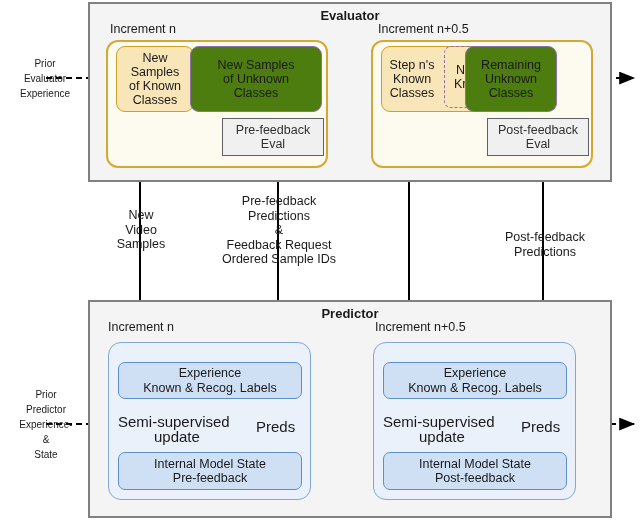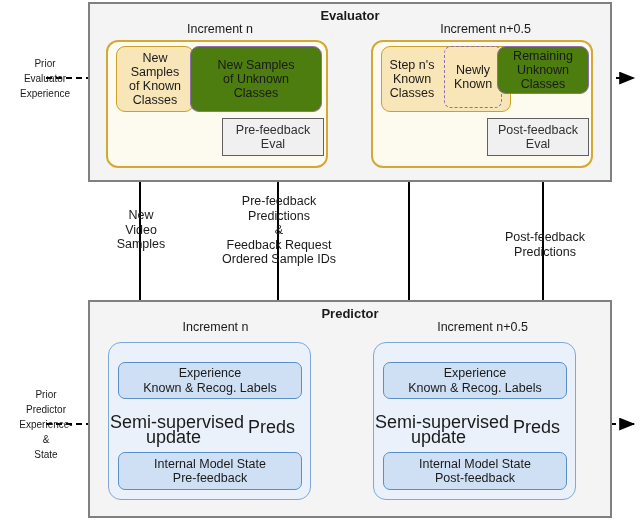--- a/index.html
+++ b/index.html
@@ -30,21 +30,20 @@
   }
   .panel-title {
     font-weight: bold;
     font-size: 13px;
     text-align: center;
     width: 100%;
     line-height: 15px;
   }
   .increment-label {
     font-size: 12.5px;
-    text-align: center;
     line-height: 15px;
     white-space: nowrap;
   }
 
   
   .eval-group {
     background: #fdfbf0;
     border: 2px solid #d4a933;
     border-radius: 12px;
   }
@@ -104,23 +103,24 @@
     line-height: 14.5px;
     text-align: center;
     white-space: nowrap;
   }
   .side-label {
     font-size: 10px;
     line-height: 15px;
     text-align: center;
   }
   .inline-label {
-    font-size: 18px;
+    font-size: 15px;
     line-height: 14.5px;
     white-space: nowrap;
+    margin-left: 8px;
   }
 
   svg.overlay {
     position: absolute;
     left: 0; top: 0;
     width: 640px; height: 524px;
     pointer-events: none;
   }
   .centerv {
     display: flex;
@@ -209,21 +209,21 @@
     <div class="eval-box-text" style="white-space:pre-line;">Step n's
 Known
 Classes</div>
   </div>
 
   <div class="abs newly-known centerv" style="left:444px; top:46px; width:58px; height:62px;">
     <div class="eval-box-text" style="white-space:pre-line;">Newly
 Known</div>
   </div>
 
-  <div class="abs eval-unknown centerv" style="left:497px; top:46px; width:92px; height:48px;">
+  <div class="abs eval-unknown centerv" style="left:465px; top:46px; width:92px; height:66px;">
     <div class="eval-box-text" style="white-space:pre-line;">Remaining
 Unknown
 Classes</div>
   </div>
 
   <div class="abs feedback-eval centerv" style="left:487px; top:118px; width:102px; height:38px;">
     <div class="eval-box-text" style="white-space:pre-line; color:#303030;">Post-feedback
 Eval</div>
   </div>
 

